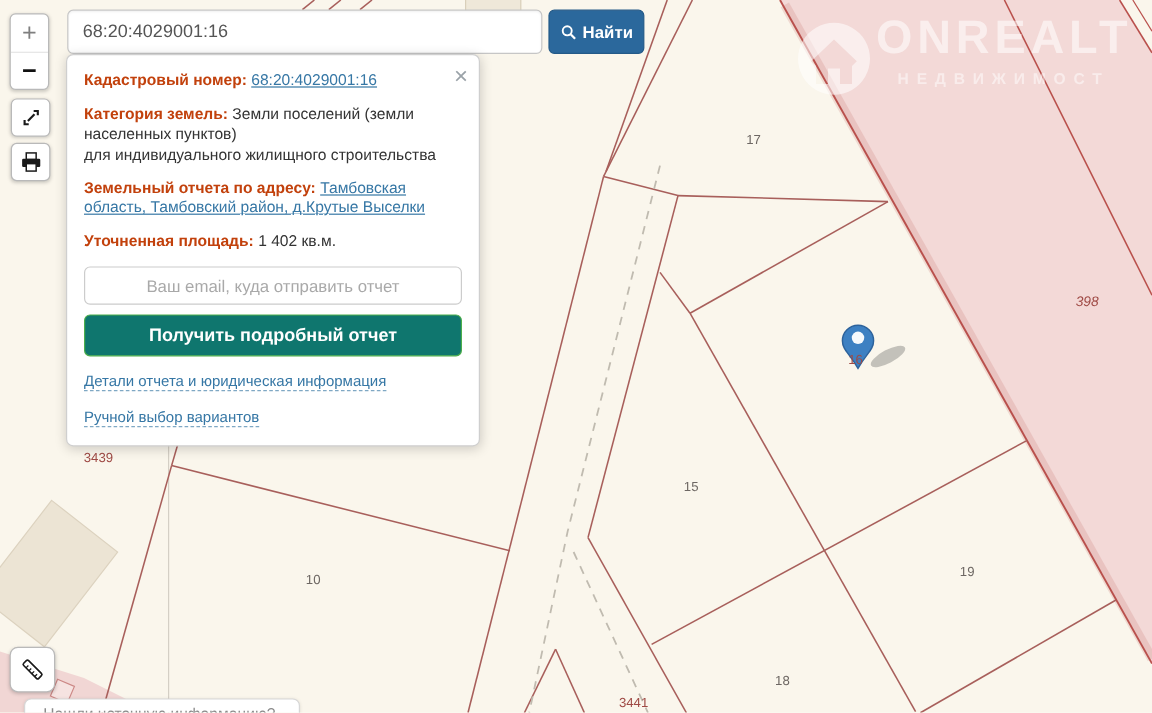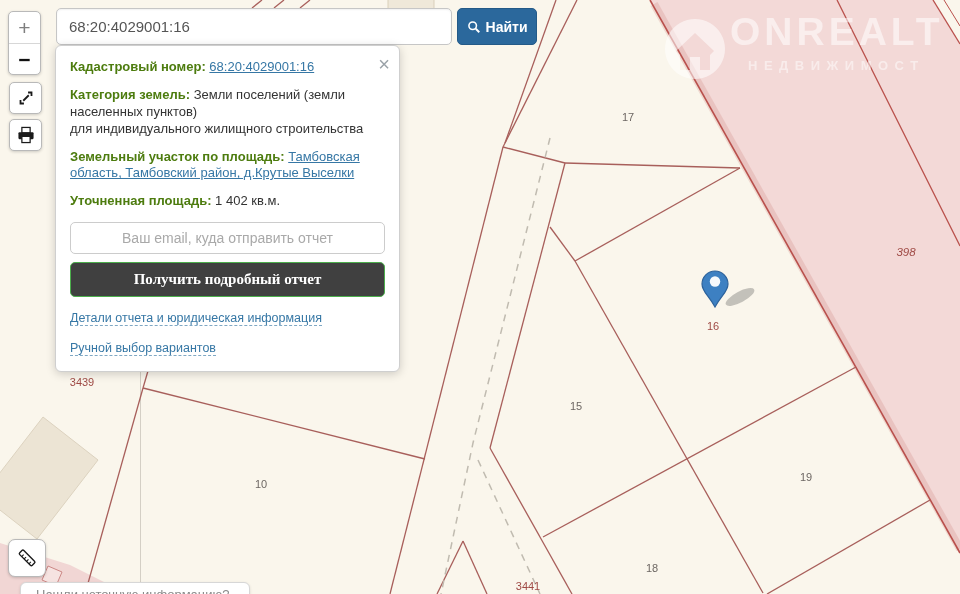--- a/index.html
+++ b/index.html
@@ -36,28 +36,28 @@
     font-family:"Liberation Sans",sans-serif;outline:none;box-shadow:inset 0 1px 2px rgba(0,0,0,0.06);}
   #search-btn{position:absolute;left:457px;top:8px;width:80px;height:37px;box-sizing:border-box;
     background:#2b689c;border:1px solid #245a88;border-radius:5px;color:#fff;font-size:14px;font-weight:bold;
     display:flex;align-items:center;justify-content:center;gap:5px;cursor:pointer;font-family:"Liberation Sans",sans-serif;}
 
   
   #popup{position:absolute;left:55px;top:45px;width:345px;box-sizing:border-box;background:#fff;
     border:1px solid #cfcfcf;border-radius:6px;box-shadow:0 2px 10px rgba(0,0,0,0.18);
     padding:13px 14px 14px 14px;font-size:13px;color:#333;line-height:1.3;}
   #popup p{margin:0 0 11px 0;}
-  #popup b{color:#4d7c0f;}
+  #popup b{color:#c2410c;}
   .lnk{color:#3677a5;text-decoration:underline;cursor:pointer;}
   #popup-close{position:absolute;right:9px;top:8px;font-size:20px;color:#9aa2a8;line-height:1;cursor:pointer;}
   #email-input{width:100%;height:32px;box-sizing:border-box;border:1px solid #ccc;border-radius:5px;
     padding:0 11px;font-size:14px;color:#555;font-family:"Liberation Sans",sans-serif;outline:none;margin:1px 0 8px 0;text-align:center;}
   #email-input::placeholder{color:#a9a9a9;}
-  #report-btn{width:100%;height:35px;box-sizing:border-box;background:#404040;border:1px solid #4cae4c;
-    border-radius:5px;color:#fff;font-size:15px;font-weight:bold;cursor:pointer;font-family:Liberation Serif, serif;}
+  #report-btn{width:100%;height:35px;box-sizing:border-box;background:#0f766e;border:1px solid #4cae4c;
+    border-radius:5px;color:#fff;font-size:15px;font-weight:bold;cursor:pointer;font-family:Liberation Sans, sans-serif;}
   .center-link{display:block;text-align:left;margin-top:13px;}
   .center-link span{color:#3677a5;font-size:12.5px;border-bottom:1px dashed #7fa8c4;cursor:pointer;}
 
   
   #attribution{position:absolute;left:20px;top:582px;width:228px;height:34px;background:#fff;
     border:1px solid #d7d7d7;border-radius:6px;box-shadow:0 1px 3px rgba(0,0,0,0.12);
     overflow:hidden;cursor:pointer;}
   #attribution span{position:absolute;left:15px;top:4px;font-size:13px;color:#8a8a8a;white-space:nowrap;}
 </style>
 </head>
@@ -116,21 +116,21 @@
 
     <g>
       <ellipse cx="740" cy="297" rx="16" ry="5.5" fill="rgba(70,70,70,0.30)" transform="rotate(-28 740 297)"></ellipse>
       <path d="M715,307 C708,294.5 702,291.5 702,284 a13,13 0 1 1 26,0 c0,7.5 -6,10.5 -13,23 z" fill="#3d80c2" stroke="#2d629b" stroke-width="1.2"></path>
       <circle cx="715" cy="281.5" r="5.2" fill="#f6f9fc"></circle>
     </g>
   </svg>
 
   <span class="parcel-label" style="left:628px;top:117px">17</span>
   <span class="parcel-label red ital" style="left:906px;top:252px">398</span>
-  <span class="parcel-label red" style="left:713px;top:326px">16</span>
+  <span class="parcel-label red" style="left:713px;top:300px">16</span>
   <span class="parcel-label" style="left:576px;top:406px">15</span>
   <span class="parcel-label red" style="left:82px;top:382px">3439</span>
   <span class="parcel-label" style="left:261px;top:484px">10</span>
   <span class="parcel-label" style="left:806px;top:477px">19</span>
   <span class="parcel-label" style="left:652px;top:568px">18</span>
   <span class="parcel-label red" style="left:528px;top:586px">3441</span>
 
   <div id="watermark">
     <svg width="70" height="70" style="position:absolute;left:4px;top:4px">
       <path fill-rule="evenodd" fill="rgba(255,255,255,0.55)" d="M35,5 a30,30 0 1 0 0.01,0 z
@@ -177,21 +177,21 @@
     <p>
       <b>Кадастровый номер:</b>
       <span class="lnk">68:20:4029001:16</span>
     </p>
     <p>
       <b>Категория земель:</b>
       <span>Земли поселений (земли населенных пунктов)</span><br>
       <span>для индивидуального жилищного строительства</span>
     </p>
     <p>
-      <b>Земельный участок по площадь:</b>
+      <b>Земельный отчета по адресу:</b>
       <span class="lnk">Тамбовская область, Тамбовский район, д.Крутые Выселки</span>
     </p>
     <p>
       <b>Уточненная площадь:</b>
       <span>1 402 кв.м.</span>
     </p>
     <input id="email-input" type="text" placeholder="Ваш email, куда отправить отчет" style="">
     <button id="report-btn">Получить подробный отчет</button>
     <div class="center-link">
       <span>Детали отчета и юридическая информация</span>

